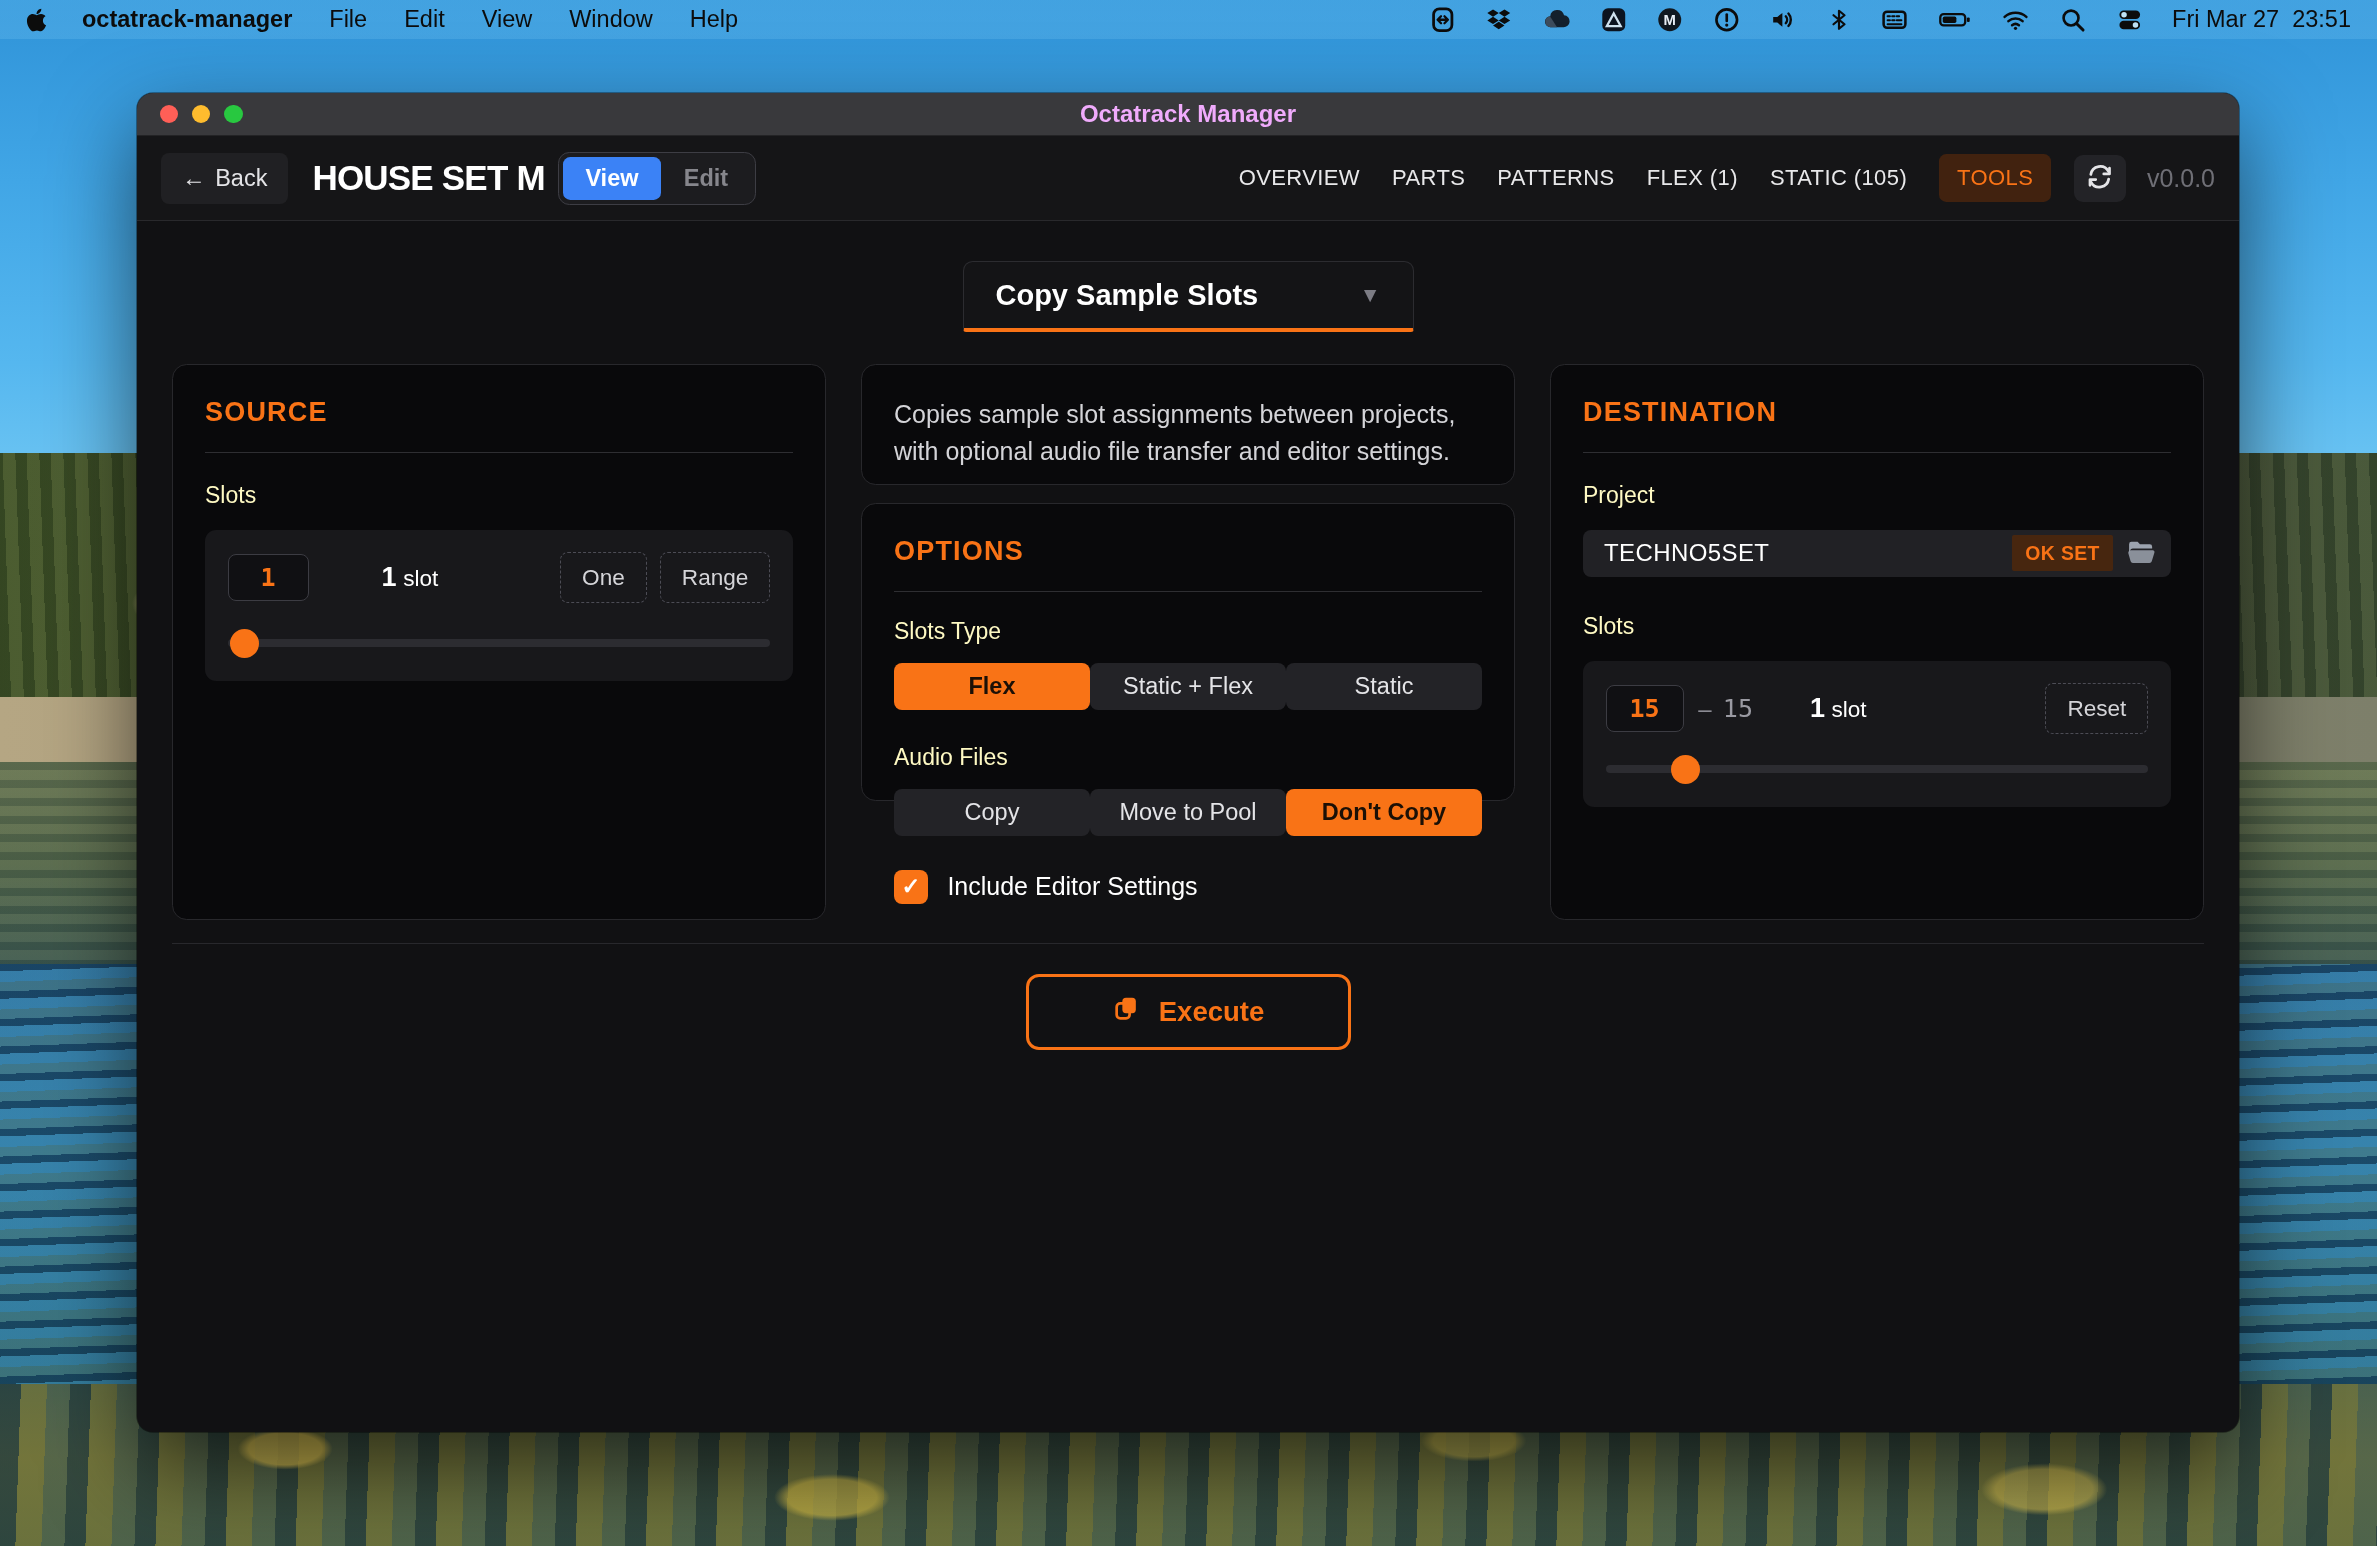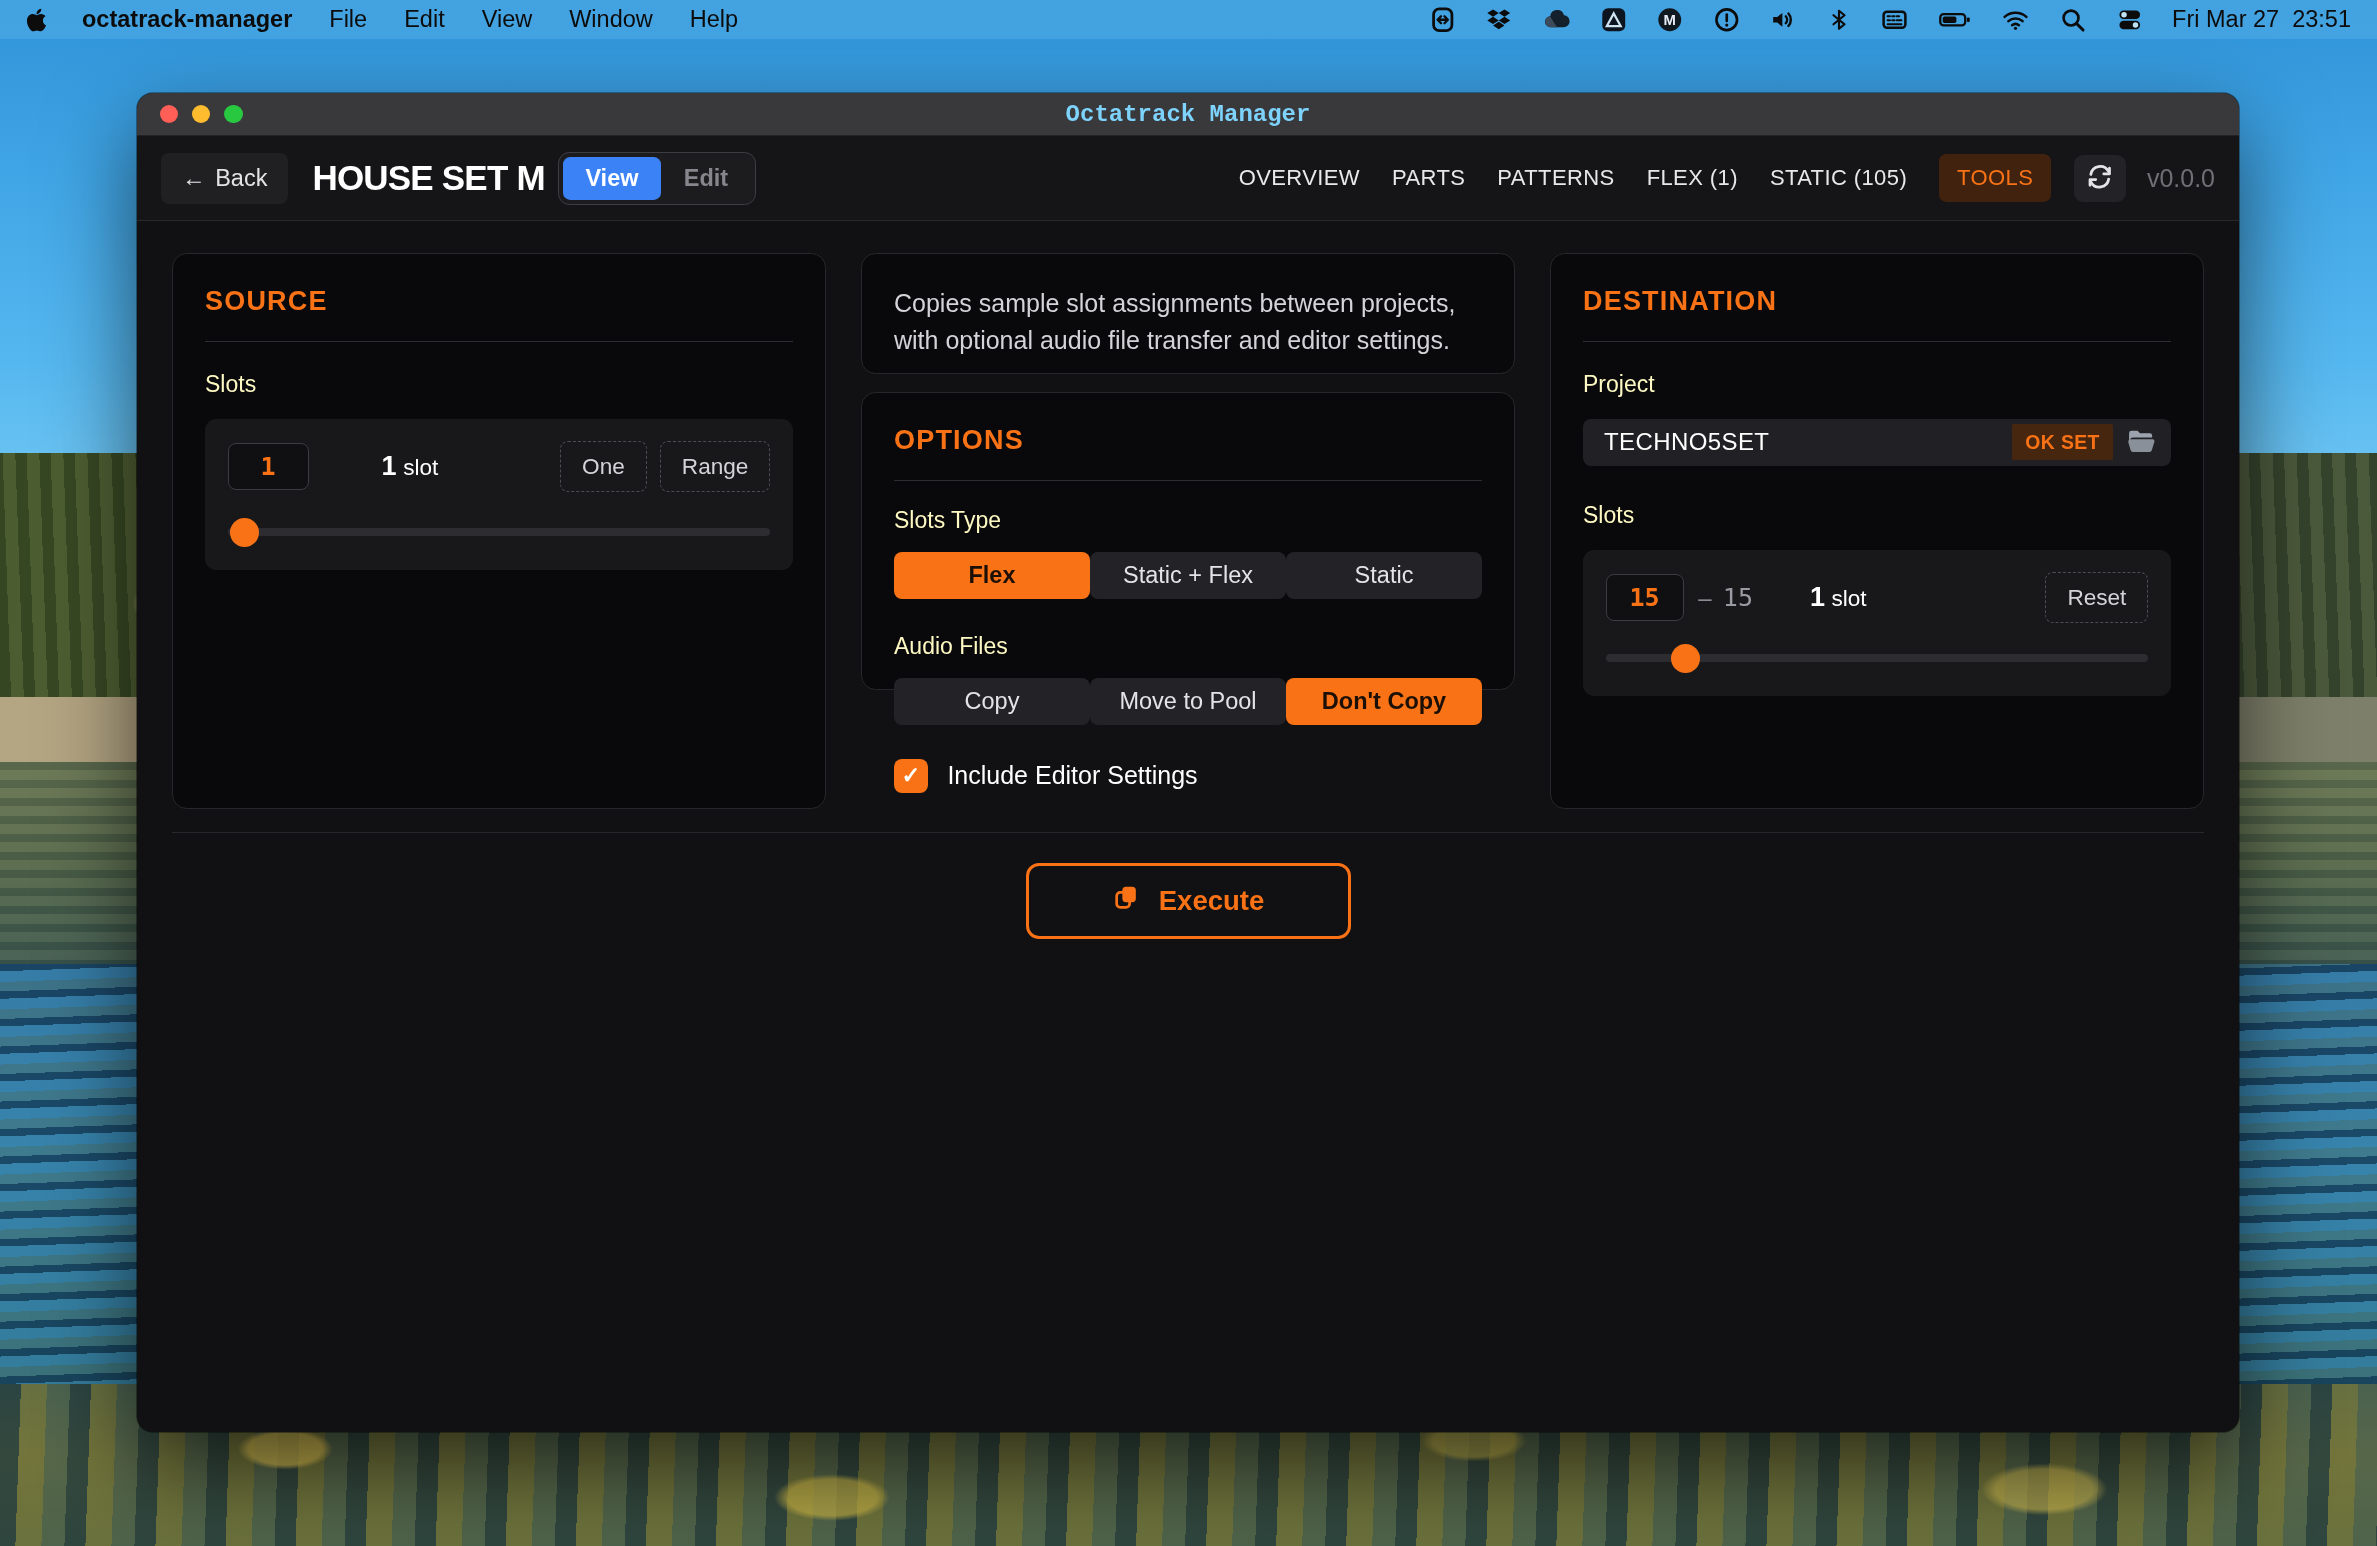--- a/index.html
+++ b/index.html
@@ -48,21 +48,21 @@
   .menubar .clock { font-size:23.5px; white-space:pre; }
   .sicon { height:27.5px; display:flex; align-items:center; }
 
   
   .window { position:absolute; left:137px; top:93px; width:2102px; height:1339px;
     border-radius:16px; overflow:hidden; background:#111113;
     box-shadow:0 36px 89px rgba(0,0,0,.6), 0 0 0 0.8px rgba(0,0,0,.45); }
 
   .titlebar { height:43px; background:#39393c; display:flex; align-items:center; justify-content:center;
     position:relative; border-bottom:0.8px solid #232325; }
-  .titlebar .wtitle { color:#7dd3fc; font-size:24px; font-weight:700;font-family:Liberation Mono, monospace; }
+  .titlebar .wtitle { color:#f0abfc; font-size:24px; font-weight:700; }
   .lights { position:absolute; left:22.6px; top:0; height:100%; display:flex; align-items:center; gap:13.7px; }
   .light { width:18.6px; height:18.6px; border-radius:50%; }
   .light.red{ background:#ff5f57; } .light.yellow{ background:#febc2e; } .light.green{ background:#28c840; }
 
   .appheader { height:85px; background:#151517; border-bottom:0.8px solid #29292c;
     display:flex; align-items:center; padding:0 24px; }
   .back-btn { background:#202023; color:#e4e4e7; font-size:23.5px; padding:12px 21px; border-radius:8px;
     display:flex; align-items:center; gap:9.7px; cursor:pointer; }
   .set-title { color:#fff; font-size:35px; font-weight:700; letter-spacing:-0.8px; margin-left:24px;
     max-width:315px; overflow:hidden; white-space:nowrap; }
@@ -285,20 +285,24 @@
             <path d="M4.2 10a8.2 8.2 0 0 1 15.4-2.6"></path>
             <path d="M19.8 14a8.2 8.2 0 0 1-15.4 2.6"></path>
           </svg>
       </span>
     </div>
     <span class="version">v0.0.0</span>
   </div>
 
   <div class="content">
 
+    <div class="tool-select">
+      <span class="tname">Copy Sample Slots</span>
+      <span class="caret">▼</span>
+    </div>
 
     <div class="grid">
 
       <div class="panel h688">
         <div class="p-heading">SOURCE</div>
         <div class="p-divider"></div>
         <div class="p-label">Slots</div>
         <div class="slot-card">
           <div class="slot-row">
             <div class="num-box">1</div>

